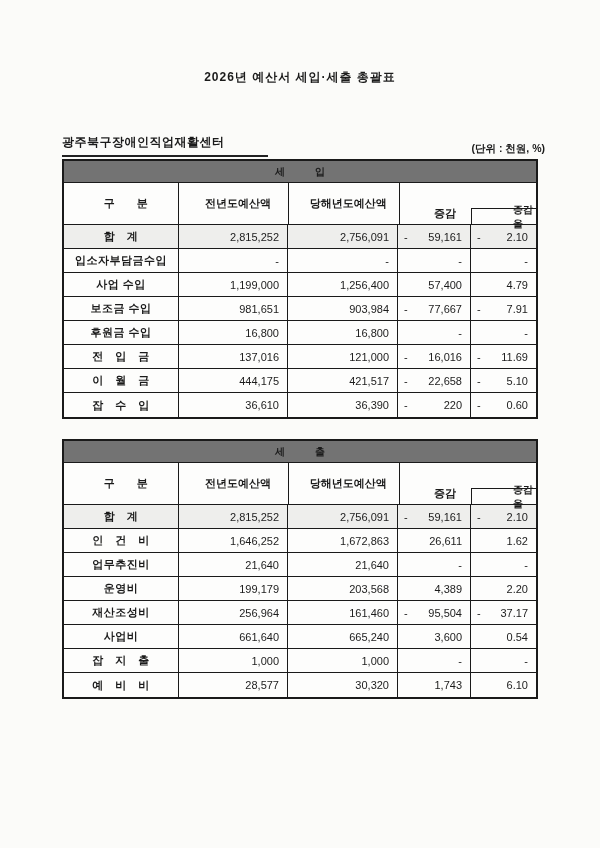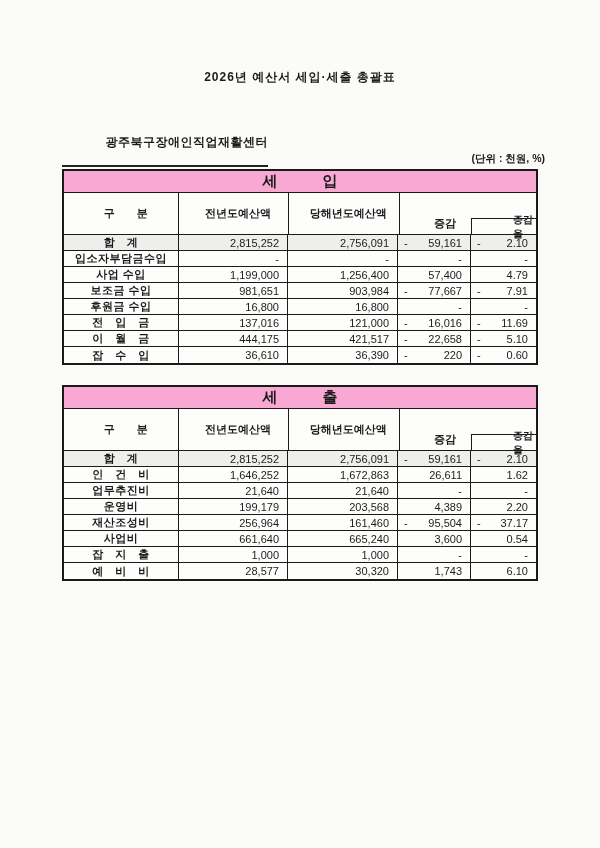--- a/index.html
+++ b/index.html
@@ -31,41 +31,40 @@
     justify-content: space-between;
     align-items: flex-end;
   }
   .org-name {
     display: inline-block;
     font-size: 12px;
     font-weight: 700;
     letter-spacing: 0.5px;
     min-width: 206px;
     border-bottom: 2px solid #222;
-    padding-bottom: 14px;
-    text-align: right;
+    padding-bottom: 4px;
   }
   .unit-label {
     font-size: 10.5px;
     font-weight: 600;
     padding-bottom: 1px;
   }
   .budget-table {
     width: 476px;
     border: 2px solid #1a1a1a;
     background: #fdfdfc;
   }
   .t1 { margin-top: 2px; }
   .t2 { margin-top: 20px; }
   .table-title {
     height: 22px;
-    background: #f9a8d4;
+    background: #737373;
     border-bottom: 1.5px solid #1a1a1a;
     display: flex; align-items: center; justify-content: center;
-    font-size: 15px;
+    font-size: 10px;
     font-weight: 700;
   }
   .thead {
     position: relative;
     display: flex;
     height: 42px;
     border-bottom: 1.5px solid #1a1a1a;
   }
   .th {
     display: flex; align-items: center; justify-content: center;
@@ -95,21 +94,21 @@
     position: absolute;
     right: 0; bottom: 0;
     width: 65px; height: 16px;
     border-left: 1.5px solid #1a1a1a;
     border-top: 1.5px solid #1a1a1a;
     display: flex; align-items: center; justify-content: center;
     font-size: 10px; font-weight: 600; padding-left: 41px;
   }
   .tr {
     display: flex;
-    height: 16px;
+    height: 24px;
     border-bottom: 1.5px solid #1a1a1a;
   }
   .tr:last-child { border-bottom: none; }
   .tr.total { background: #eeeeec; }
   .td {
     display: flex; align-items: center;
     font-size: 11px;
     border-right: 1.5px solid #1a1a1a;
   }
   .td:last-child { border-right: none; }

